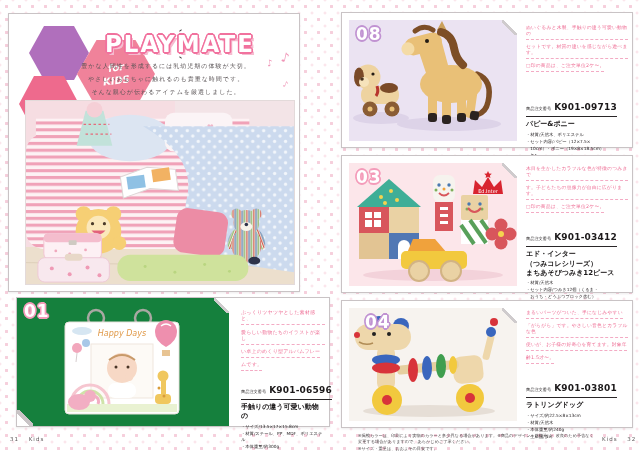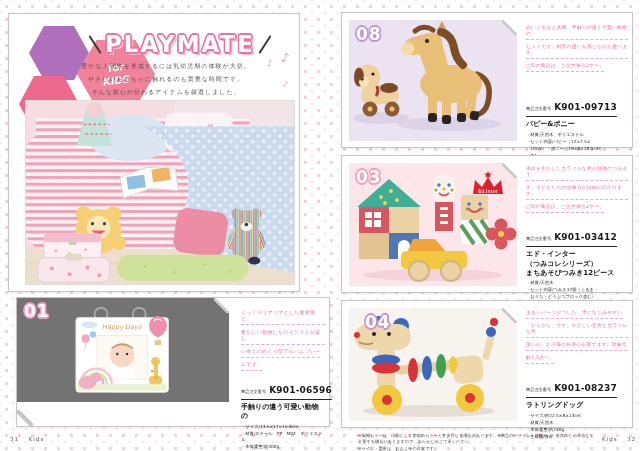--- a/index.html
+++ b/index.html
@@ -64,21 +64,21 @@
 </head>
 <body>
 
 <div class="card" style="left:8px;top:13px;width:292px;height:279px;">
   <div class="hex" style="left:20px;top:12px;width:60px;height:54px;background:#b06fbc;"></div>
   <div class="hex" style="left:10px;top:62px;width:60px;height:56px;background:#ee6a8d;"></div>
   <div class="hex hex-badge" style="left:68px;top:26px;width:78px;height:68px;background:#f0829a;">
     <div>for</div>
     <div>KIDS</div>
   </div>
-  <div class="titlebox" style="left:76px;top:16px;width:190px;height:28px;">
+  <div class="titlebox" style="left:76px;top:16px;width:190px;height:28px;flex-direction:column;">
     <span class="slash slash-l"></span>
     <span class="playmate">PLAYMATE</span>
     <span class="slash slash-r"></span>
   </div>
   <div class="tagline" style="left:52px;top:46px;width:210px;">
     <div>豊かな人間性を形成するには乳幼児期の体験が大切。</div>
     <div>やさしいおもちゃに触れるのも貴重な時間です。</div>
     <div>そんな親心が伝わるアイテムを厳選しました。</div>
   </div>
   <div class="notes" style="left:258px;top:36px;width:34px;height:50px;">
@@ -170,21 +170,21 @@
       <rect x="92" y="158" width="132" height="27" rx="13" fill="#cfe29c"></rect>
       <circle cx="120" cy="170" r="1.5" fill="#b9d580"></circle>
         <circle cx="150" cy="176" r="1.5" fill="#b9d580"></circle>
       <circle cx="180" cy="168" r="1.5" fill="#b9d580"></circle>
         <circle cx="205" cy="175" r="1.5" fill="#b9d580"></circle>
     </svg>
   </div>
 </div>
 
 <div class="card" style="left:16px;top:297px;width:314px;height:130px;">
-  <div class="imgbox" style="left:0;top:0;width:212px;height:104px;background:#737373;">
+  <div class="imgbox" style="left:0;top:0;width:212px;height:128px;background:#15803d;">
     <svg viewBox="0 0 212 128">
       <g transform="translate(34,6)">
         <polygon points="92,24 124,110 60,110" fill="#eceae4"></polygon>
         <circle cx="45" cy="14" r="8" stroke="#a8a8a2" stroke-width="2.5" fill="none"></circle>
         <circle cx="92" cy="14" r="8" stroke="#a8a8a2" stroke-width="2.5" fill="none"></circle>
         <rect x="14" y="18" width="114" height="92" rx="4" fill="#ffffff" stroke="#e8e2dc"></rect>
         <ellipse cx="31" cy="27" rx="10" ry="4" fill="#d6e6f2"></ellipse>
         <ellipse cx="116" cy="25" rx="8" ry="3.5" fill="#d6e6f2"></ellipse>
         <text x="71" y="32" font-size="8" font-style="italic" fill="#e09a4a" text-anchor="middle">Happy Days</text>
         <circle cx="26" cy="44" r="5" fill="#f2a7bc"></circle>
@@ -397,21 +397,21 @@
     </svg>
     <div class="fold-tr"></div>
   </div>
   <span class="num num-purple" style="left:14px;top:11px;margin-left:9px;">04</span>
   <div class="tcol" style="left:184px;top:9px;width:102px;">
     <span class="pinkline">まるいパーツがついた、手になじみやすい</span>
     <span class="pinkline">「がらがら」です。やさしい音色とカラフルな色</span>
     <span class="pinkline">使いが、お子様の好奇心を育てます。対象年</span>
     <span class="pinkline">齢1.5才〜。</span>
     <div class="coderow" style="margin-top:12px;">
-      <span class="codelabel">商品注文番号</span><span class="codeval">K901-08237</span>
+      <span class="codelabel">商品注文番号</span><span class="codeval">K901-03801</span>
     </div>
     <div class="pname">ラトリングドッグ</div>
     <div class="spec">・サイズ/約22.5×8×13cm</div>
     <div class="spec">・材質/天然木</div>
     <div class="spec">・本体重量/約240g</div>
     <div class="spec">・生産国/タイ</div>
   </div>
 </div>
 
 <div class="pgfoot" style="left:10px;top:436px;">

